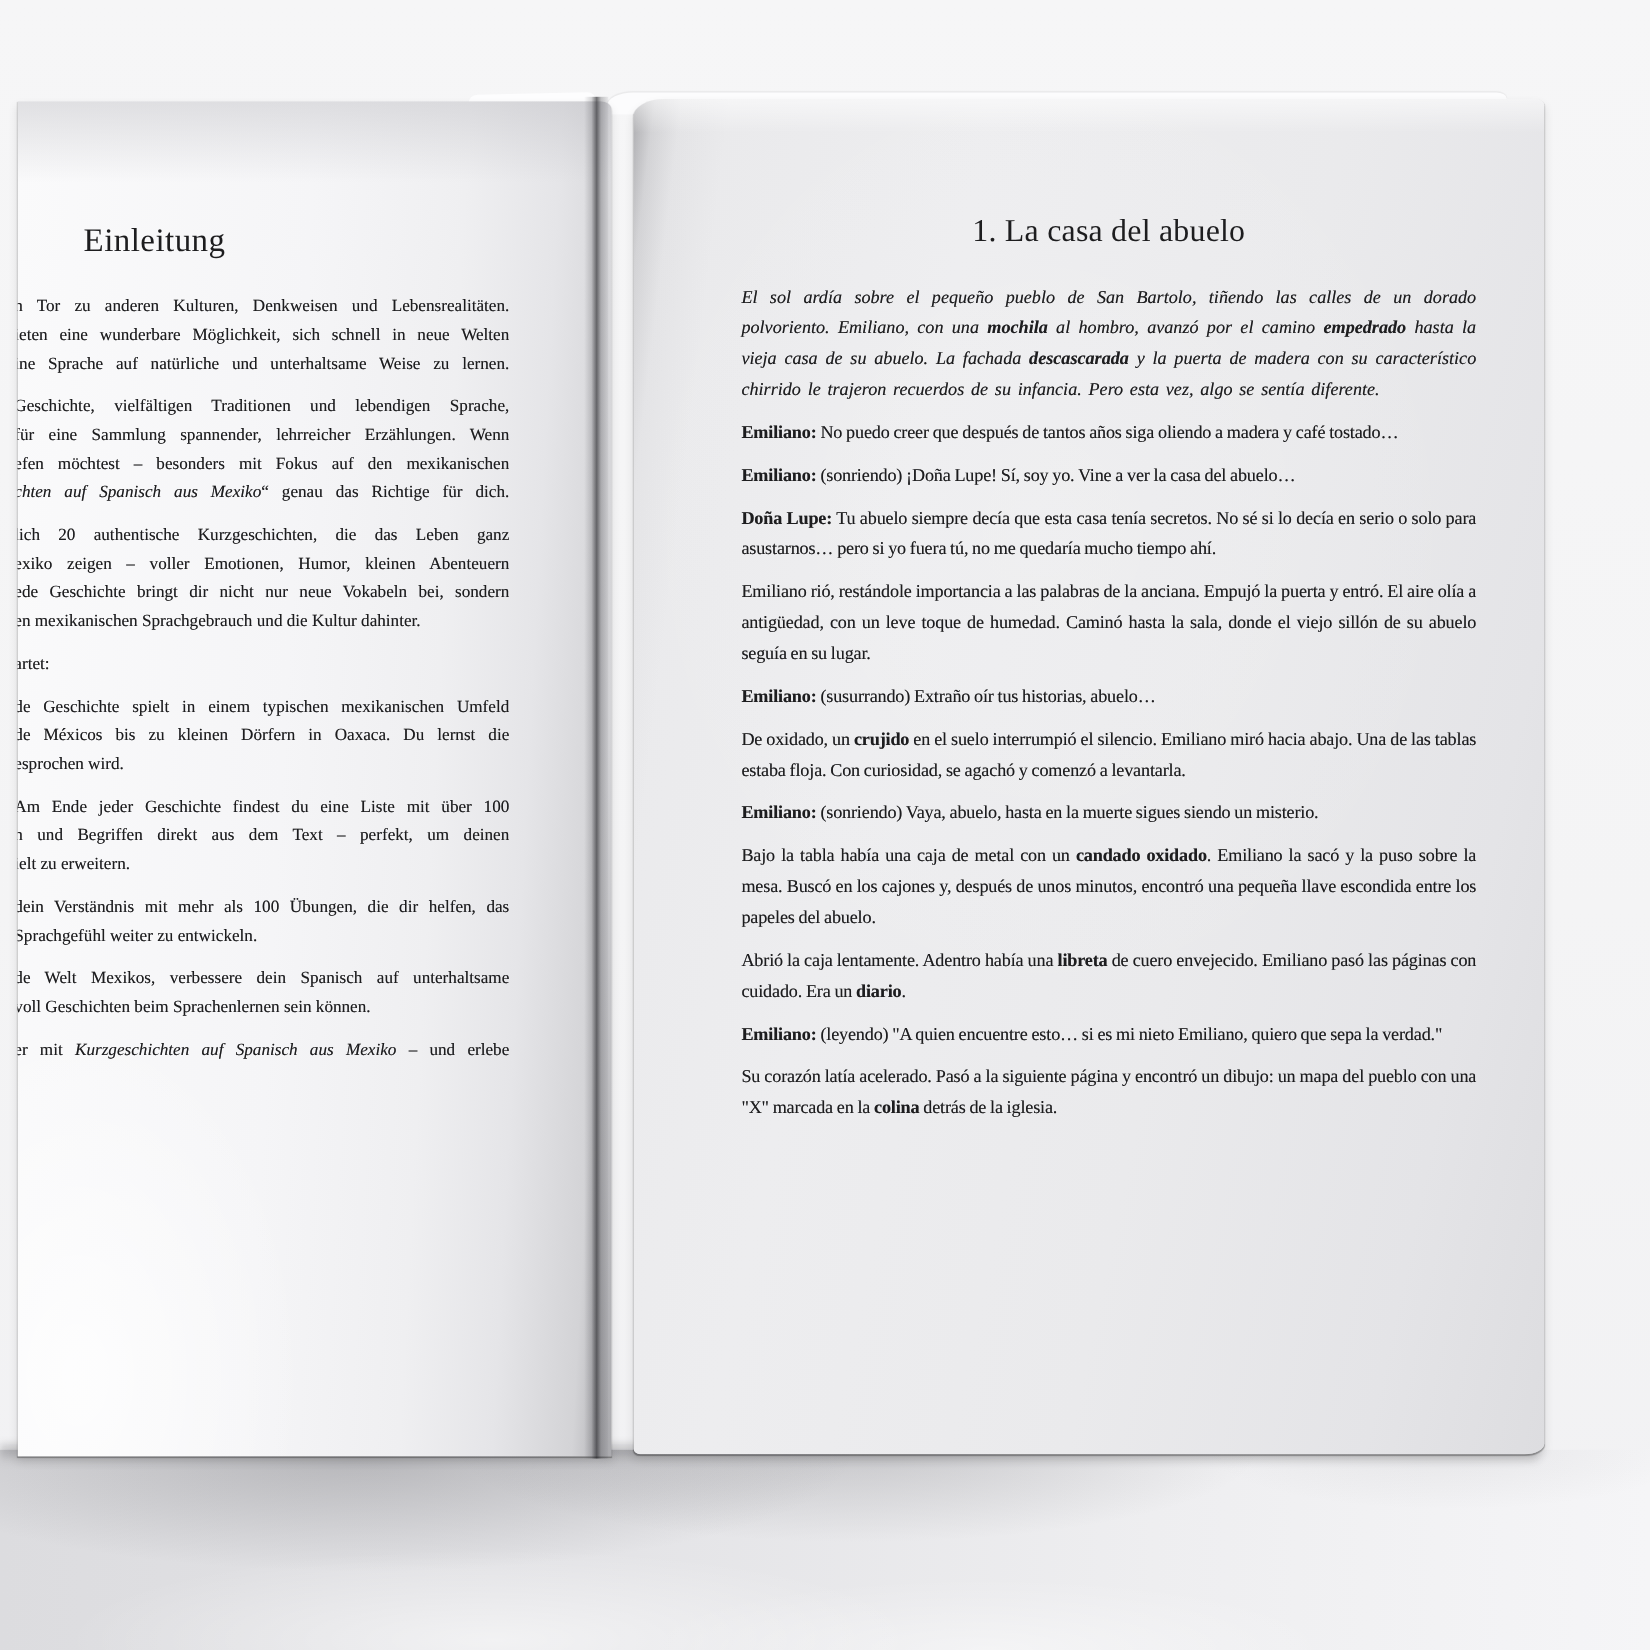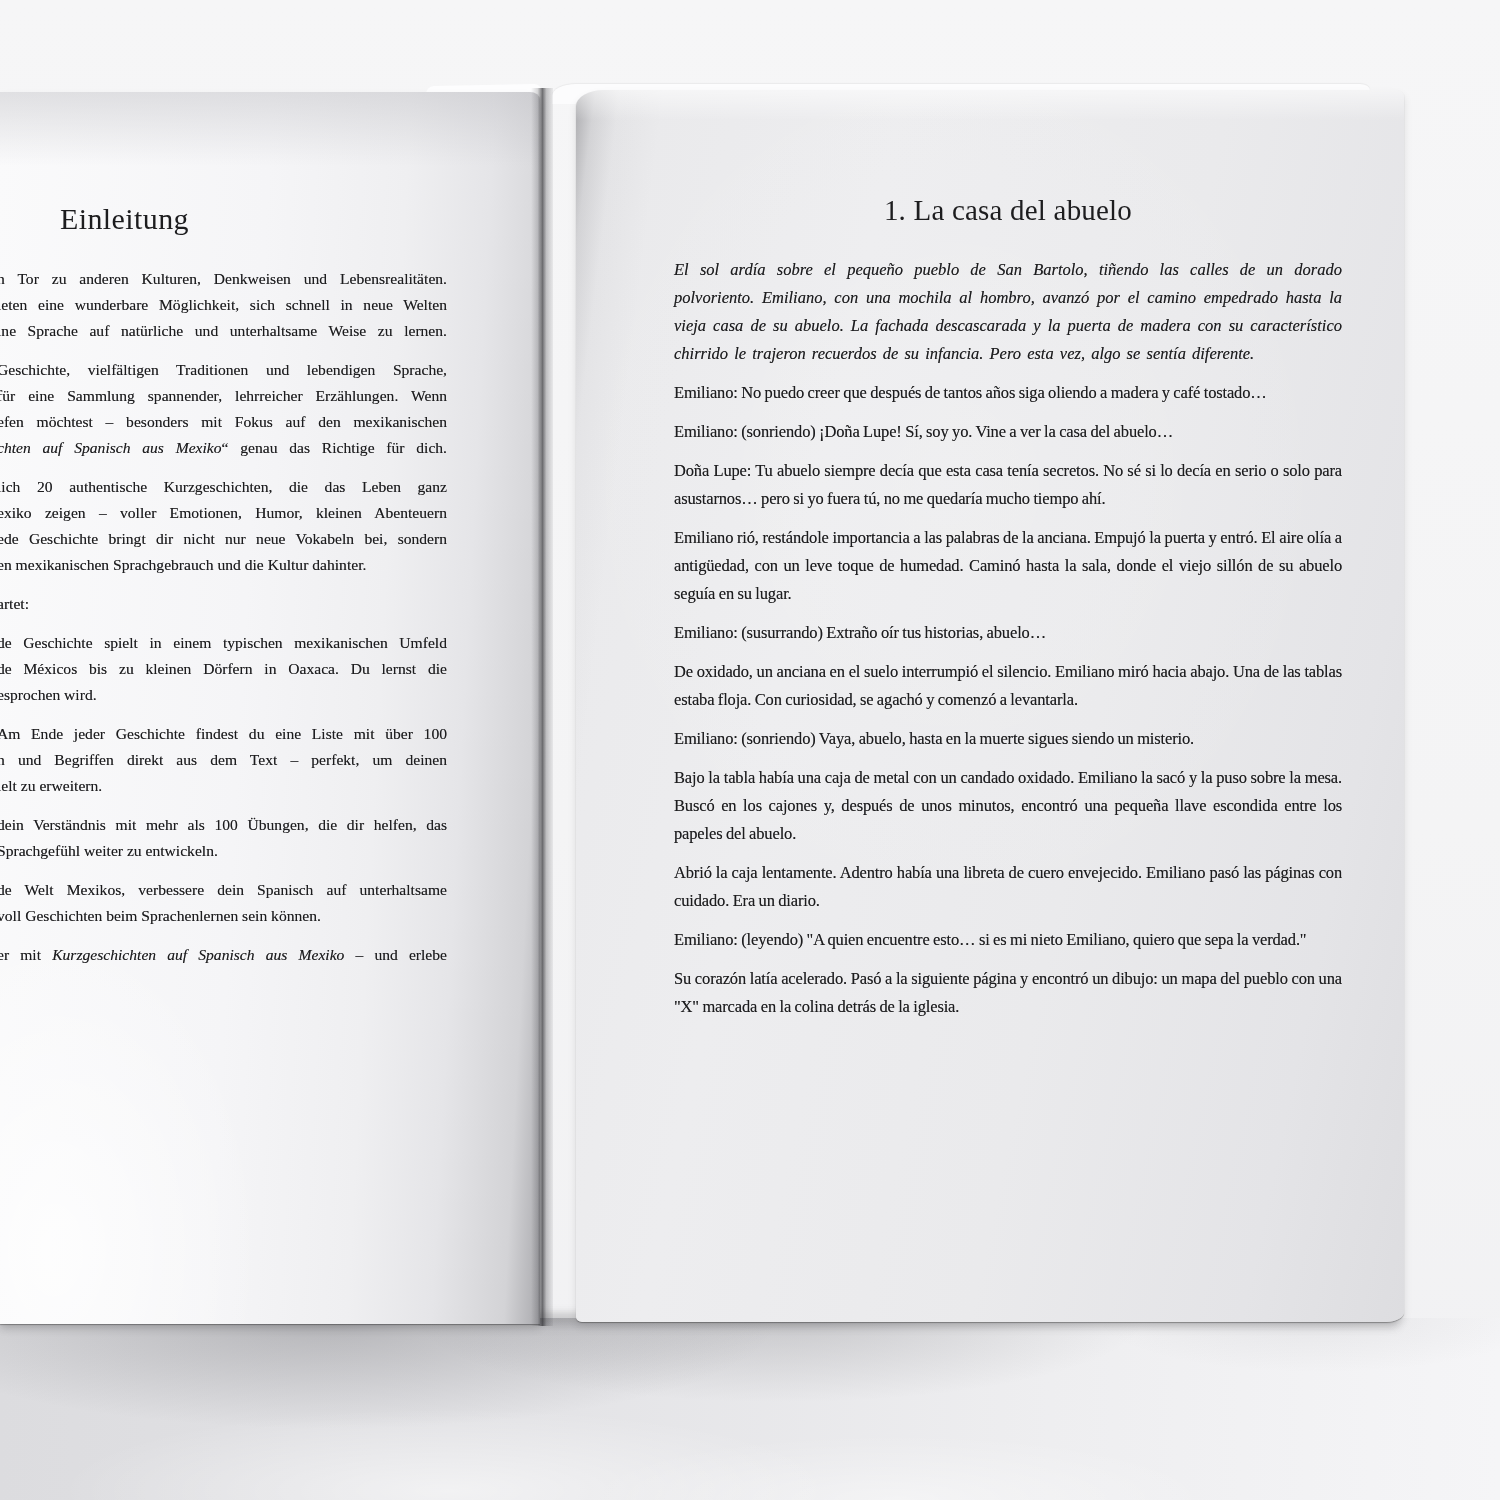--- a/index.html
+++ b/index.html
@@ -43,21 +43,21 @@
     position:absolute;left:552px;top:84px;width:818px;height:20px;z-index:2;
     background:#fcfcfd;border-radius:24px 10px 0 0/12px 6px 0 0;
     box-shadow:0 -1px 1px rgba(0,0,0,0.05);
   }
   .sliver-left{
     position:absolute;left:426px;top:85px;width:116px;height:16px;z-index:2;
     background:#fdfdfe;border-radius:8px;transform:rotate(-1.2deg);
   }
 
   .left-page{
-    position:absolute;left:0;top:92px;width:540px;height:1232px;z-index:3;overflow:hidden;
+    position:absolute;left:16px;top:92px;width:540px;height:1232px;z-index:3;overflow:hidden;
     background:
       linear-gradient(180deg, rgba(185,185,190,0.40) 0%, rgba(185,185,190,0) 6%),
       radial-gradient(55% 38% at 10% 94%, rgba(255,255,255,0.75), rgba(255,255,255,0) 70%),
       linear-gradient(93deg,#fafafb 0%,#f5f5f7 45%,#efeff1 68%,#e5e5e8 82%,#d3d3d6 94%,#a9a9ad 100%);
     border-radius:0 10px 0 0/0 8px 0 0;
     box-shadow:0 1px 1px rgba(0,0,0,0.30), 0 5px 9px rgba(0,0,0,0.10);
   }
   .right-page{
     position:absolute;left:546px;top:90px;width:828px;height:1232px;z-index:3;overflow:hidden;
     background:
@@ -97,21 +97,21 @@
   }
   .rp-title{
     font-size:29px;line-height:36px;text-align:center;margin:0 0 28px 0;
     letter-spacing:0.2px;text-shadow:none;
   }
   .rp-para{
     margin:0 0 11px 0;text-align:justify;
     letter-spacing:-0.15px;word-spacing:-0.5px;
   }
   .rp-para.ital{font-style:italic;letter-spacing:0;word-spacing:2px;}
-  .b{font-weight:normal;}
+  .b{font-weight:bold;}
   .i{font-style:italic;}
 </style>
 </head>
 <body>
 
 <div class="scene">
   <div class="surface"></div>
   <div class="contact-shadow"></div>
 
   <div class="book">
@@ -170,21 +170,21 @@
     <div class="right-page">
       <div class="rp-text">
         <div class="rp-title">1. La casa del abuelo</div>
         <div>
             <p class="rp-para ital"><span>El sol ardía sobre el pequeño pueblo de San Bartolo, tiñendo las calles de un dorado polvoriento. Emiliano, con una </span><span class="b">mochila</span><span> al hombro, avanzó por el camino </span><span class="b">empedrado</span><span> hasta la vieja casa de su abuelo. La fachada </span><span class="b">descascarada</span><span> y la puerta de madera con su característico chirrido le trajeron recuerdos de su infancia. Pero esta vez, algo se sentía diferente.</span></p>
             <p class="rp-para"><span class="b">Emiliano:</span><span> No puedo creer que después de tantos años siga oliendo a madera y café tostado…</span></p>
             <p class="rp-para"><span class="b">Emiliano:</span><span> (sonriendo) ¡Doña Lupe! Sí, soy yo. Vine a ver la casa del abuelo…</span></p>
             <p class="rp-para"><span class="b">Doña Lupe:</span><span> Tu abuelo siempre decía que esta casa tenía secretos. No sé si lo decía en serio o solo para asustarnos… pero si yo fuera tú, no me quedaría mucho tiempo ahí.</span></p>
             <p class="rp-para"><span>Emiliano rió, restándole importancia a las palabras de la anciana. Empujó la puerta y entró. El aire olía a antigüedad, con un leve toque de humedad. Caminó hasta la sala, donde el viejo sillón de su abuelo seguía en su lugar.</span></p>
             <p class="rp-para"><span class="b">Emiliano:</span><span> (susurrando) Extraño oír tus historias, abuelo…</span></p>
-            <p class="rp-para"><span>De oxidado, un </span><span class="b">anciana</span><span> en el suelo interrumpió el silencio. Emiliano miró hacia abajo. Una de las tablas estaba floja. Con curiosidad, se agachó y comenzó a levantarla.</span></p>
+            <p class="rp-para"><span>De oxidado, un </span><span class="b">crujido</span><span> en el suelo interrumpió el silencio. Emiliano miró hacia abajo. Una de las tablas estaba floja. Con curiosidad, se agachó y comenzó a levantarla.</span></p>
             <p class="rp-para"><span class="b">Emiliano:</span><span> (sonriendo) Vaya, abuelo, hasta en la muerte sigues siendo un misterio.</span></p>
             <p class="rp-para"><span>Bajo la tabla había una caja de metal con un </span><span class="b">candado oxidado</span><span>. Emiliano la sacó y la puso sobre la mesa. Buscó en los cajones y, después de unos minutos, encontró una pequeña llave escondida entre los papeles del abuelo.</span></p>
             <p class="rp-para"><span>Abrió la caja lentamente. Adentro había una </span><span class="b">libreta</span><span> de cuero envejecido. Emiliano pasó las páginas con cuidado. Era un </span><span class="b">diario</span><span>.</span></p>
             <p class="rp-para"><span class="b">Emiliano:</span><span> (leyendo) "A quien encuentre esto… si es mi nieto Emiliano, quiero que sepa la verdad."</span></p>
             <p class="rp-para"><span>Su corazón latía acelerado. Pasó a la siguiente página y encontró un dibujo: un mapa del pueblo con una "X" marcada en la </span><span class="b">colina</span><span> detrás de la iglesia.</span></p>
           </div>
       </div>
     </div>
 
     <div class="gutter"></div>

